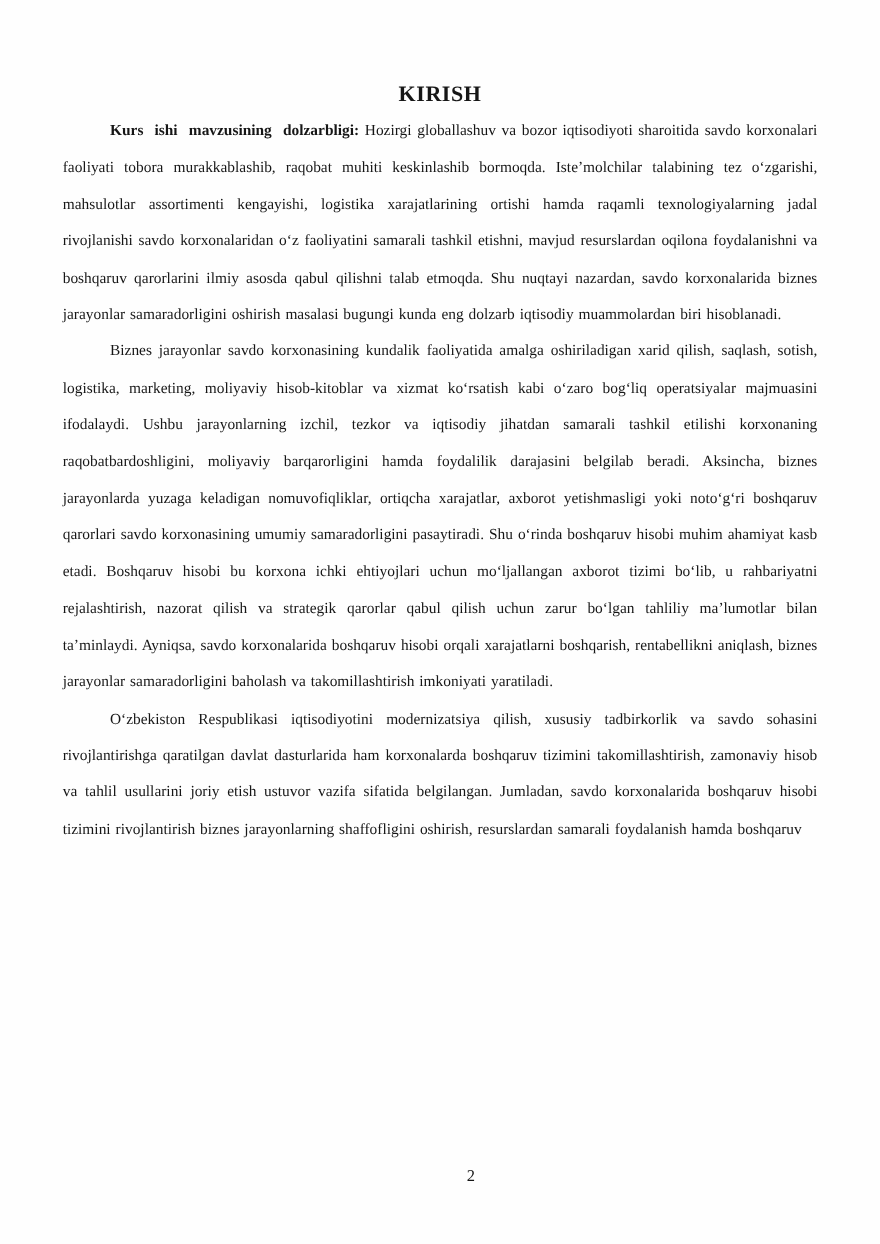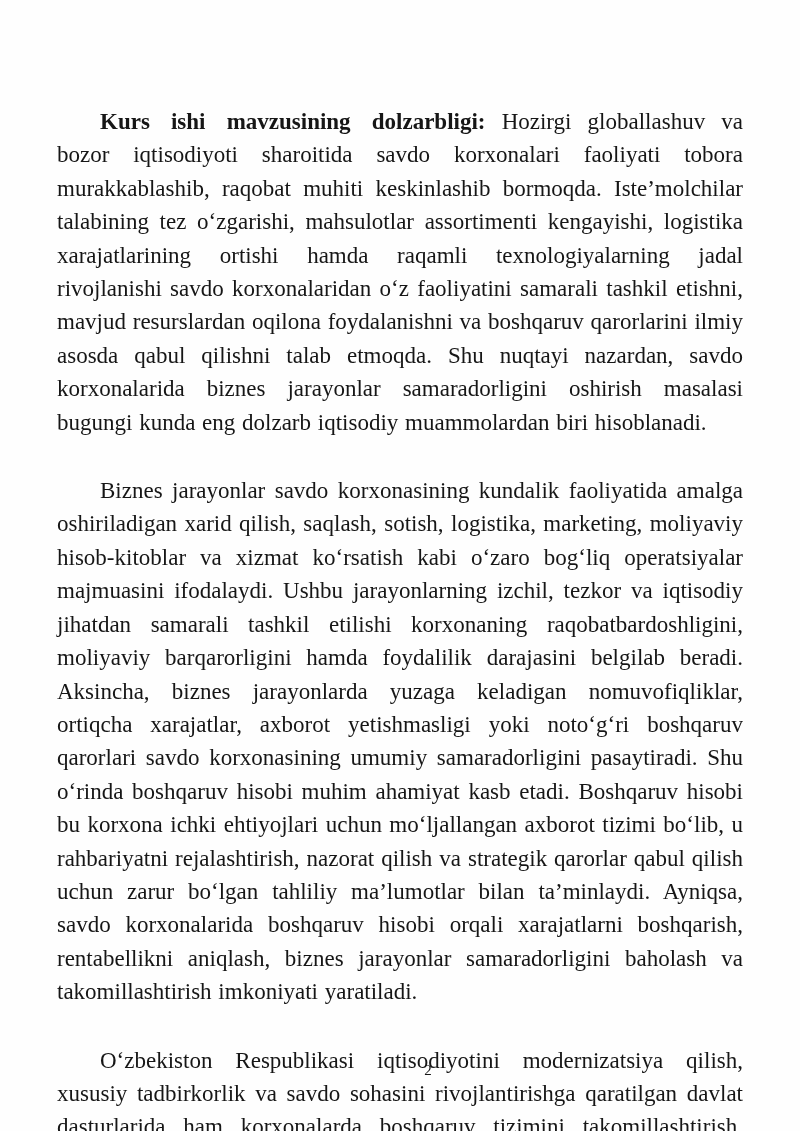--- a/index.html
+++ b/index.html
@@ -23,26 +23,25 @@
     padding: 70px 57px 0 57px;
   }
   .doc-title {
     text-align: center;
     font-weight: bold;
     font-size: 20px;
     line-height: 33px;
     letter-spacing: 0.5px;
   }
   .para {
-    font-size: 23px;
+    font-size: 14px;
     line-height: 33.4px;
     text-align: justify;
     text-indent: 43px;
     word-spacing: 1px;
-    margin-top: 35px;
   }
   .para .lead {
     font-weight: bold;
     word-spacing: 6px;
   }
   .page-footer {
     position: absolute;
     left: 0;
     bottom: 52px;
     width: 800px;
@@ -51,20 +50,21 @@
   .page-number {
     font-size: 15px;
     display: inline-block;
     transform: translateX(28px);
   }
 </style>
 </head>
 <body>
 
 <div class="doc-page">
+  <h1 class="doc-title">KIRISH</h1>
 
   <p class="para"><span class="lead">Kurs ishi mavzusining dolzarbligi:</span><span> Hozirgi globallashuv va bozor iqtisodiyoti sharoitida savdo korxonalari faoliyati tobora murakkablashib, raqobat muhiti keskinlashib bormoqda. Iste’molchilar talabining tez o‘zgarishi, mahsulotlar assortimenti kengayishi, logistika xarajatlarining ortishi hamda raqamli texnologiyalarning jadal rivojlanishi savdo korxonalaridan o‘z faoliyatini samarali tashkil etishni, mavjud resurslardan oqilona foydalanishni va boshqaruv qarorlarini ilmiy asosda qabul qilishni talab etmoqda. Shu nuqtayi nazardan, savdo korxonalarida biznes jarayonlar samaradorligini oshirish masalasi bugungi kunda eng dolzarb iqtisodiy muammolardan biri hisoblanadi.</span></p>
 
   <p class="para"><span>Biznes jarayonlar savdo korxonasining kundalik faoliyatida amalga oshiriladigan xarid qilish, saqlash, sotish, logistika, marketing, moliyaviy hisob-kitoblar va xizmat ko‘rsatish kabi o‘zaro bog‘liq operatsiyalar majmuasini ifodalaydi. Ushbu jarayonlarning izchil, tezkor va iqtisodiy jihatdan samarali tashkil etilishi korxonaning raqobatbardoshligini, moliyaviy barqarorligini hamda foydalilik darajasini belgilab beradi. Aksincha, biznes jarayonlarda yuzaga keladigan nomuvofiqliklar, ortiqcha xarajatlar, axborot yetishmasligi yoki noto‘g‘ri boshqaruv qarorlari savdo korxonasining umumiy samaradorligini pasaytiradi. Shu o‘rinda boshqaruv hisobi muhim ahamiyat kasb etadi. Boshqaruv hisobi bu korxona ichki ehtiyojlari uchun mo‘ljallangan axborot tizimi bo‘lib, u rahbariyatni rejalashtirish, nazorat qilish va strategik qarorlar qabul qilish uchun zarur bo‘lgan tahliliy ma’lumotlar bilan ta’minlaydi. Ayniqsa, savdo korxonalarida boshqaruv hisobi orqali xarajatlarni boshqarish, rentabellikni aniqlash, biznes jarayonlar samaradorligini baholash va takomillashtirish imkoniyati yaratiladi.</span></p>
 
   <p class="para"><span>O‘zbekiston Respublikasi iqtisodiyotini modernizatsiya qilish, xususiy tadbirkorlik va savdo sohasini rivojlantirishga qaratilgan davlat dasturlarida ham korxonalarda boshqaruv tizimini takomillashtirish, zamonaviy hisob va tahlil usullarini joriy etish ustuvor vazifa sifatida belgilangan. Jumladan, savdo korxonalarida boshqaruv hisobi tizimini rivojlantirish biznes jarayonlarning shaffofligini oshirish, resurslardan samarali foydalanish hamda boshqaruv</span></p>
 
   <div class="page-footer">
     <span class="page-number">2</span>
   </div>

